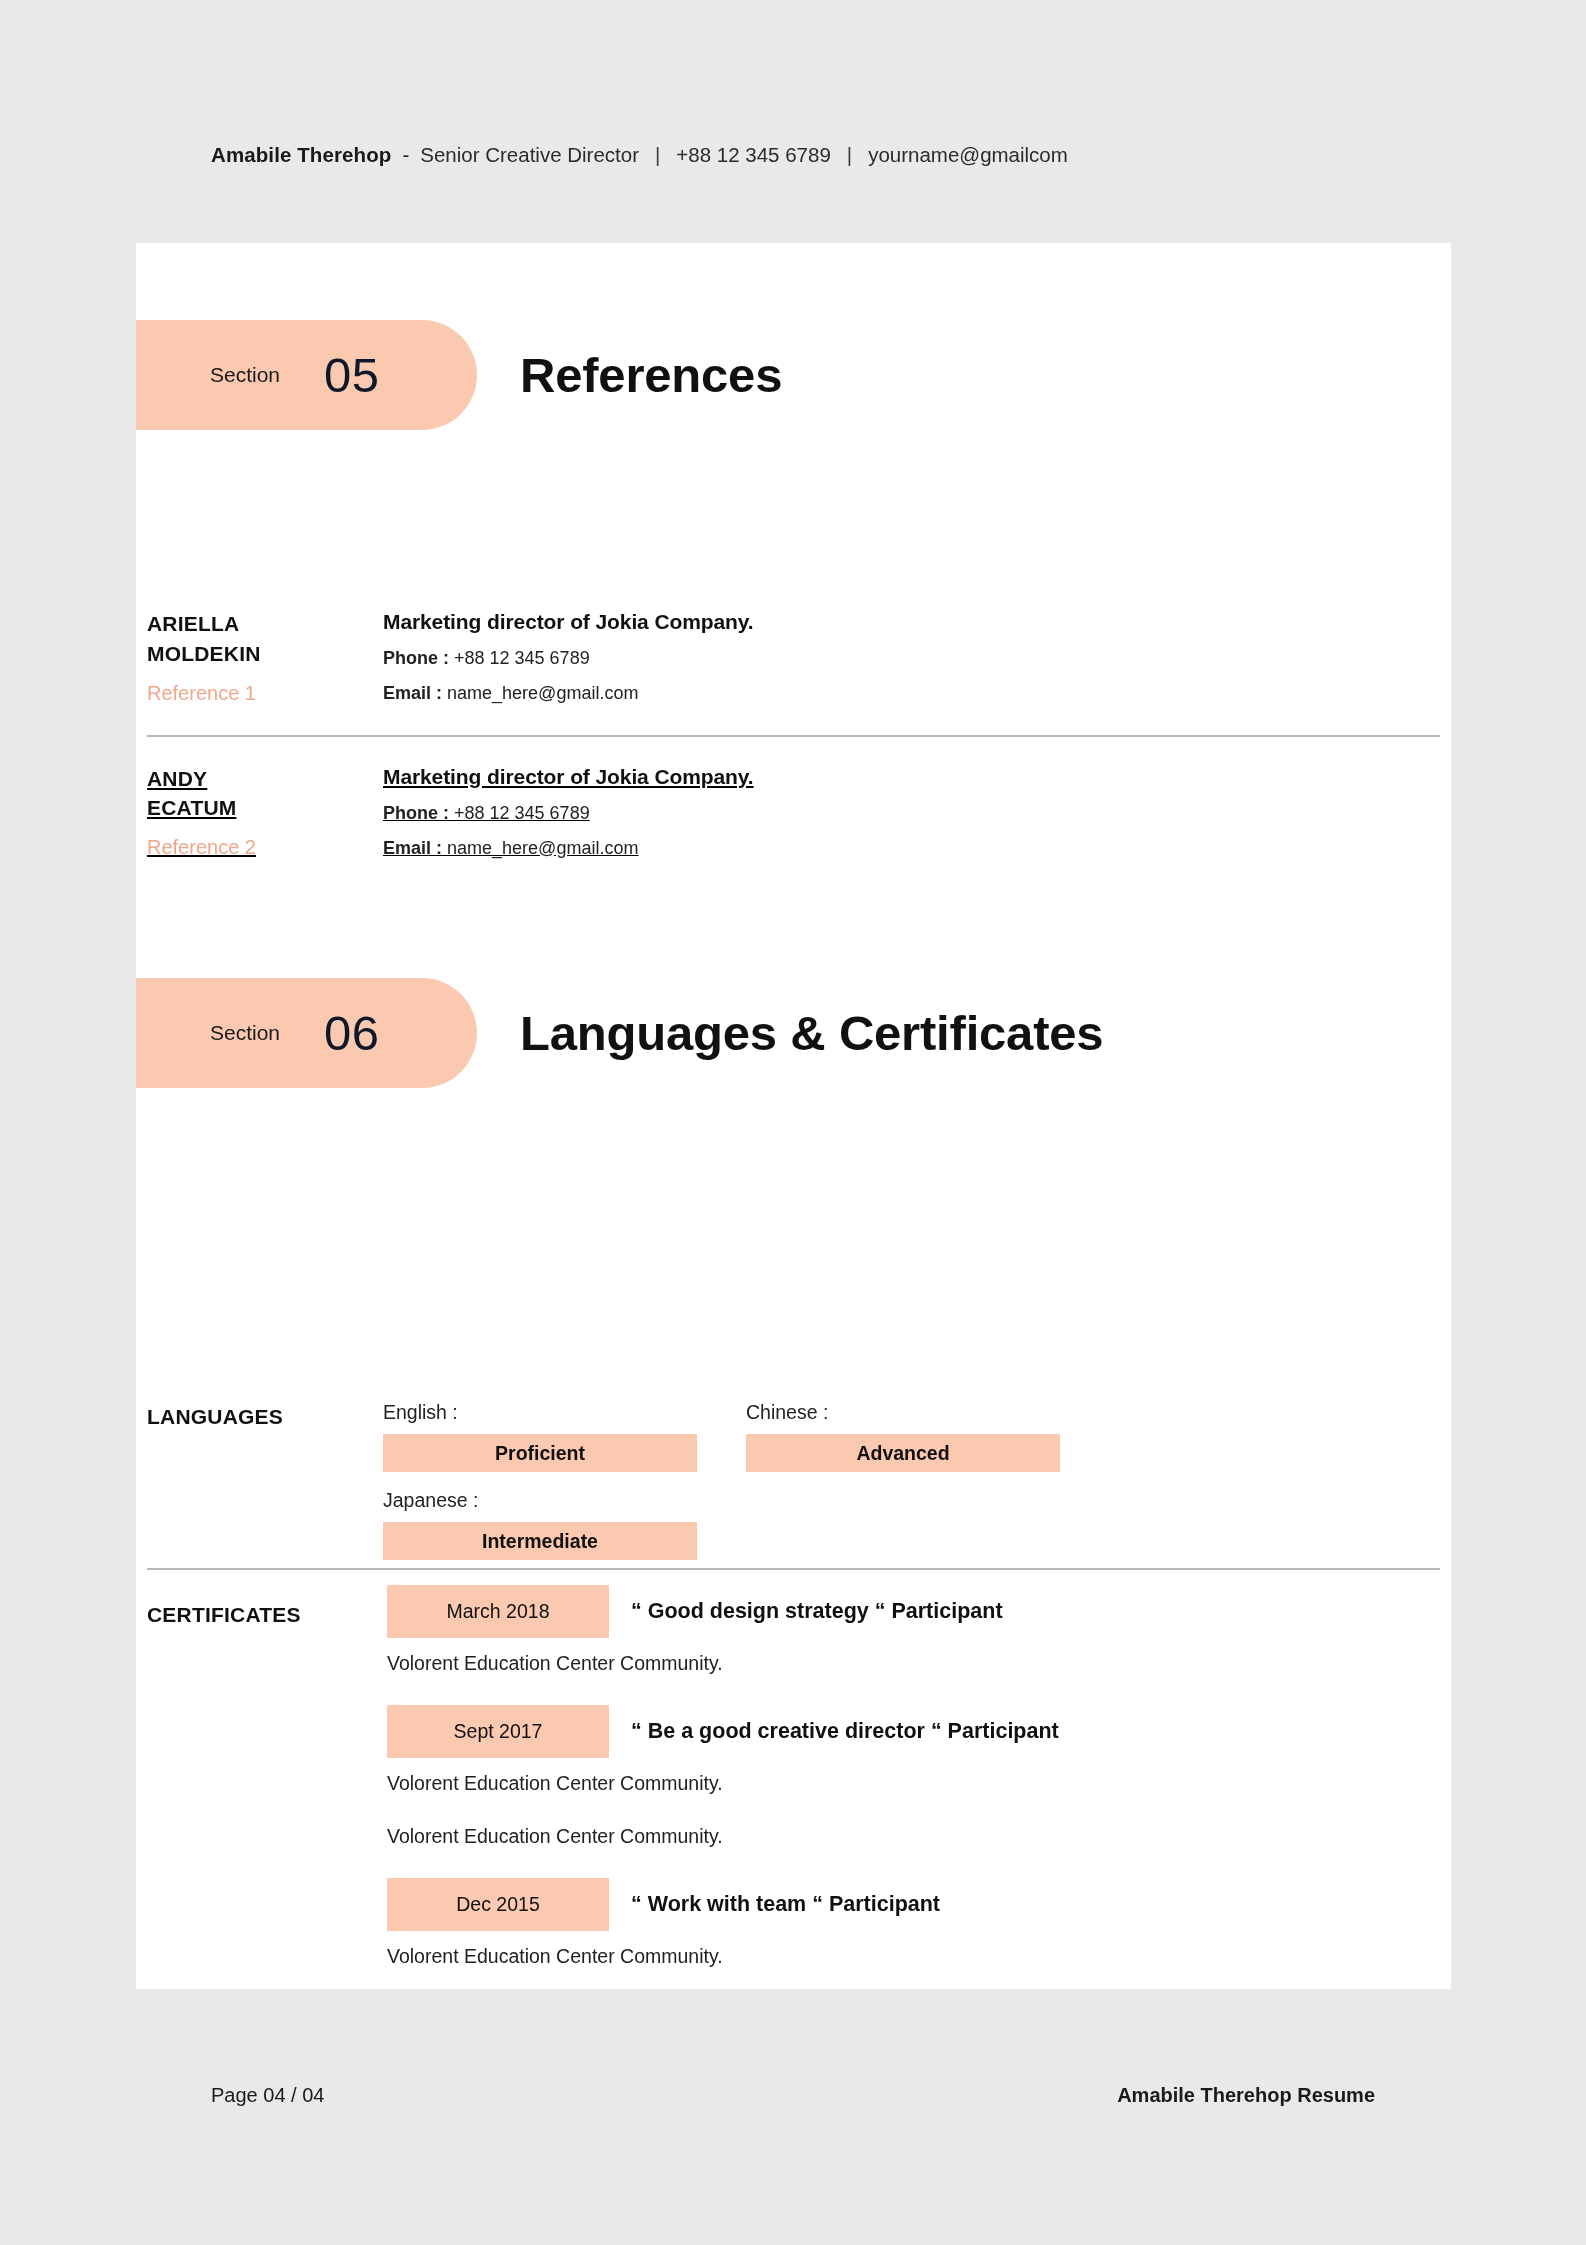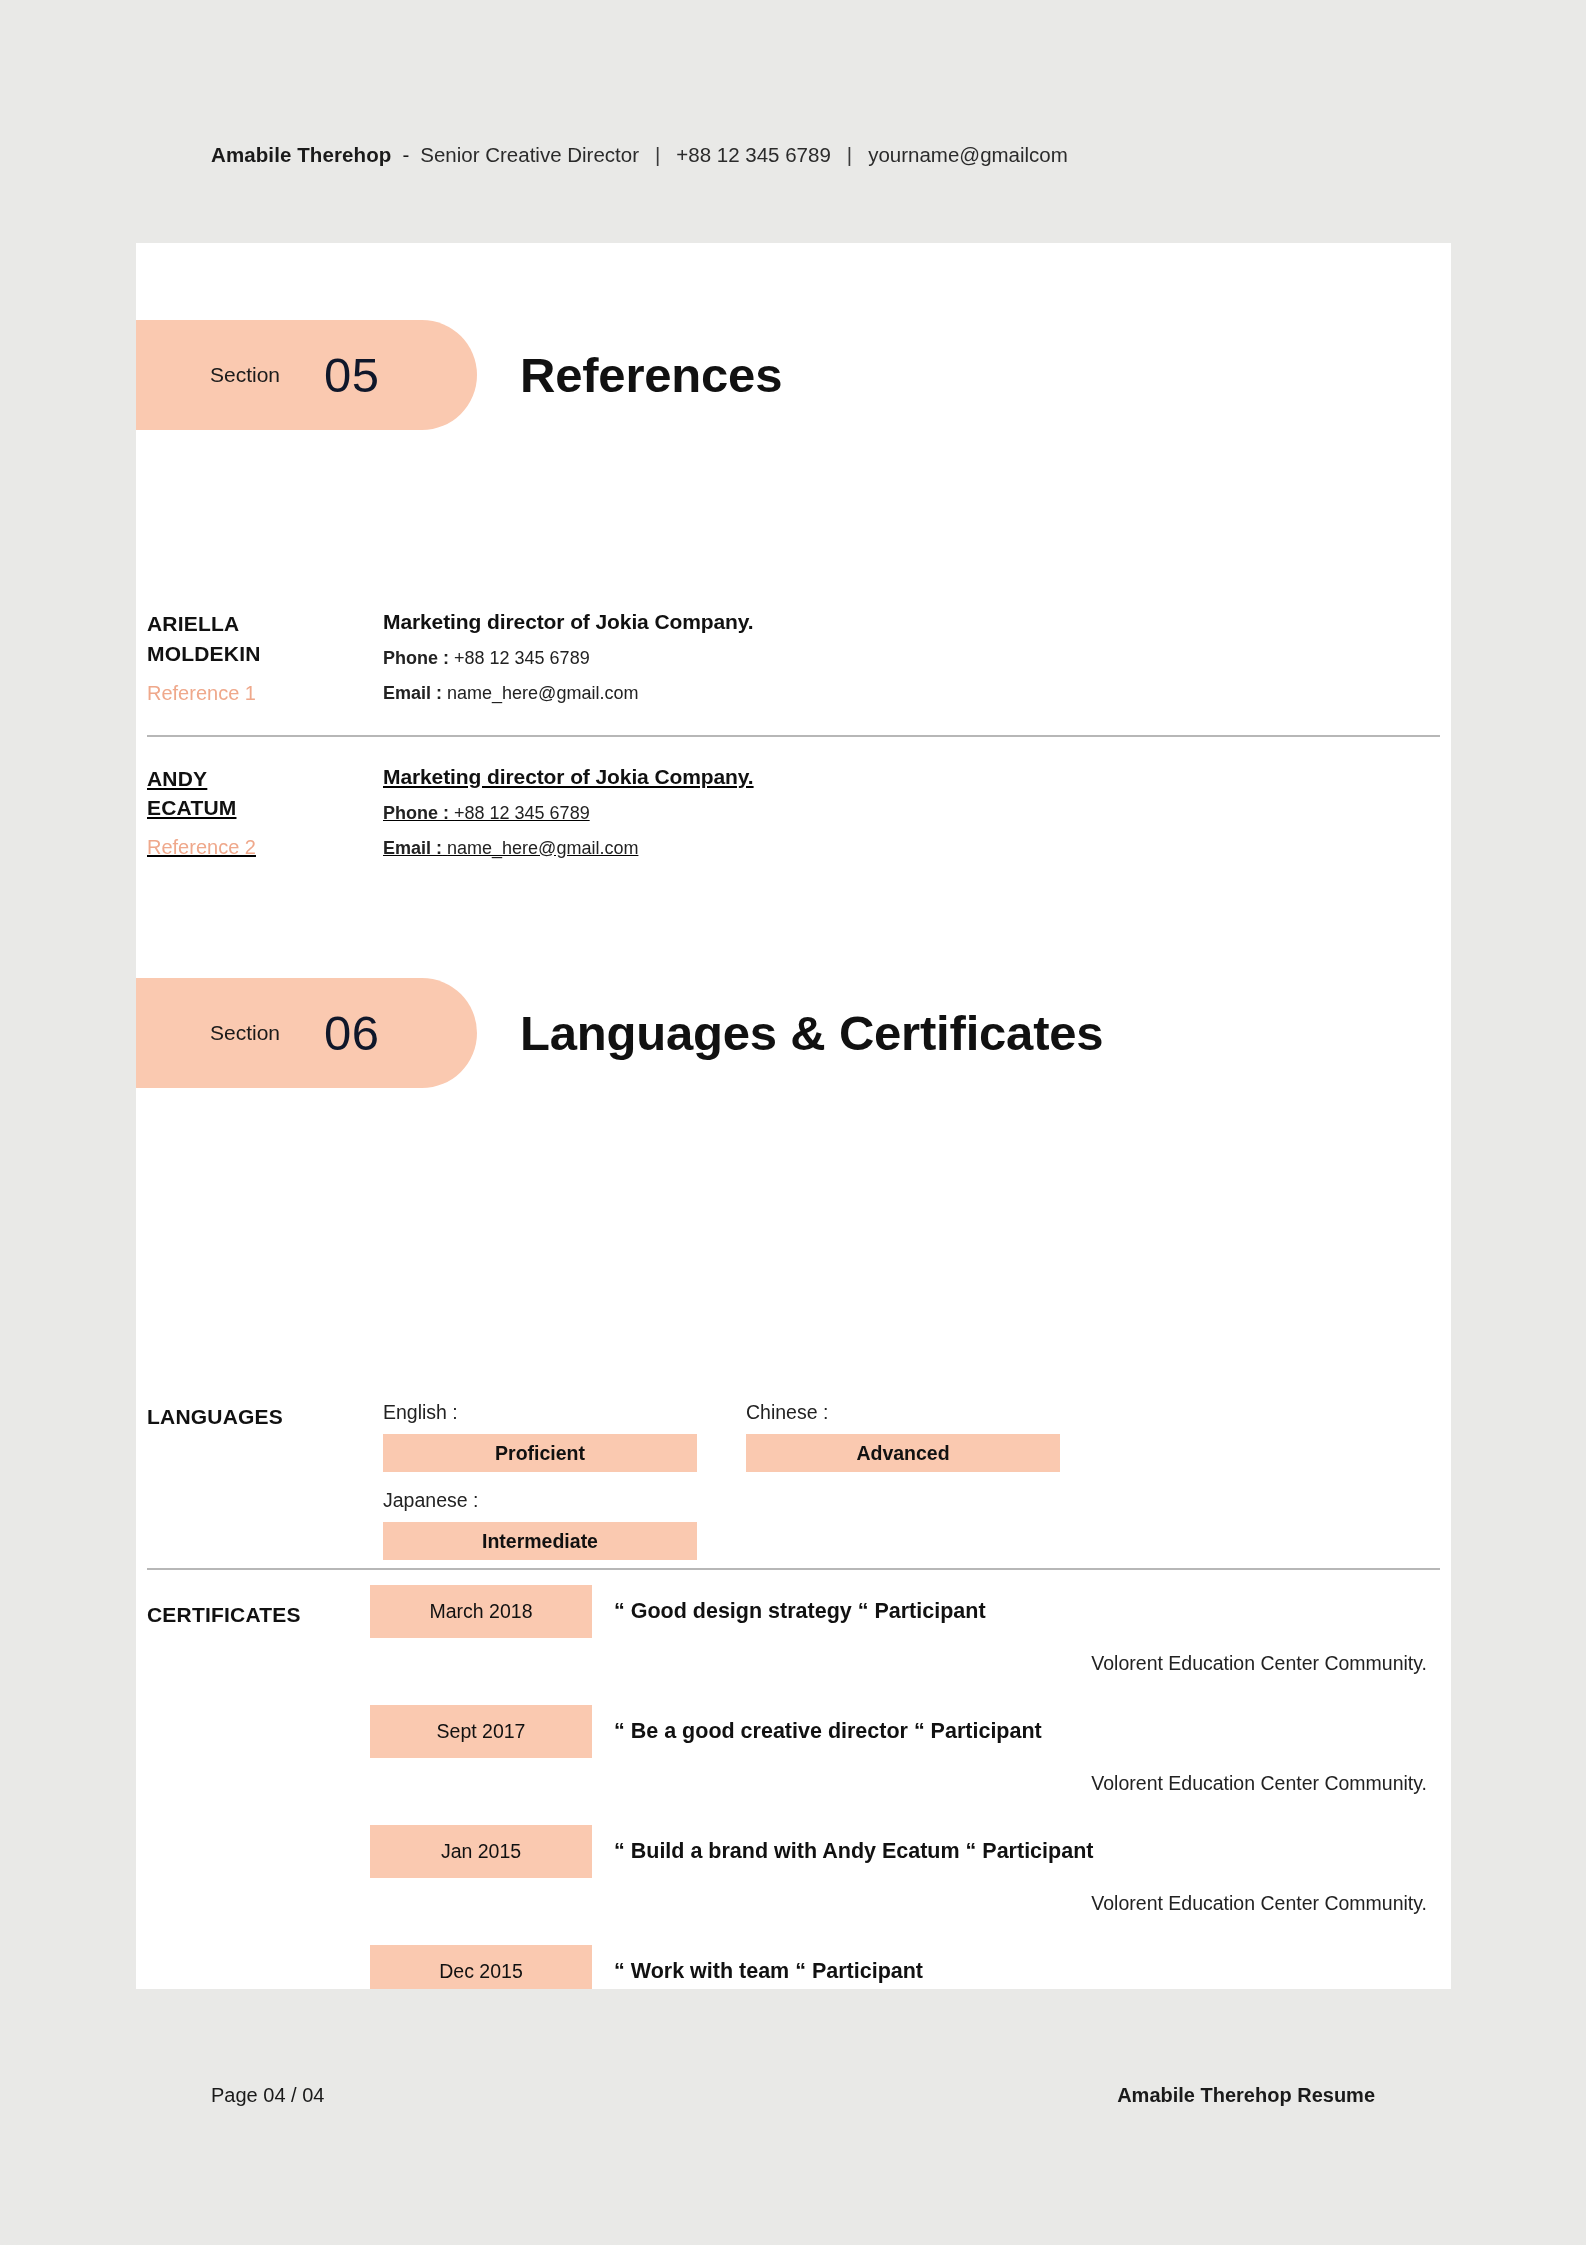--- a/index.html
+++ b/index.html
@@ -162,21 +162,21 @@
     position: absolute;
     left: 11px;
     top: 1325px;
     width: 1293px;
     height: 2px;
     background: #b7b7b7;
   }
 
   
   .cert-block { position: absolute; left: 11px; top: 1360px; width: 1293px; }
-  .cert-list { position: absolute; left: 223px; top: -18px; width: 1057px; text-align: right; }
+  .cert-list { position: absolute; left: 240px; top: -18px; width: 1057px; }
   .cert-item { margin-bottom: 30px; }
   .cert-top { display: flex; align-items: center; }
   .cert-date {
     width: 222px;
     height: 53px;
     background: #fac9b0;
     display: flex;
     align-items: center;
     justify-content: center;
     font-size: 19.5px;
@@ -333,24 +333,20 @@
 
       <div class="cert-item">
         <div class="cert-top">
           <div class="cert-date">Sept 2017</div>
           <div class="cert-name">“ Be a good creative director “ Participant</div>
         </div>
         <div class="cert-org">Volorent Education Center Community.</div>
       </div>
 
       <div class="cert-item">
-        <div class="cert-top">
-          <div class="cert-date">Jan 2015</div>
-          <div class="cert-name">“ Build a brand with Andy Ecatum “ Participant</div>
-        </div>
         <div class="cert-org">Volorent Education Center Community.</div>
       </div>
 
       <div class="cert-item">
         <div class="cert-top">
           <div class="cert-date">Dec 2015</div>
           <div class="cert-name">“ Work with team “ Participant</div>
         </div>
         <div class="cert-org">Volorent Education Center Community.</div>
       </div>

